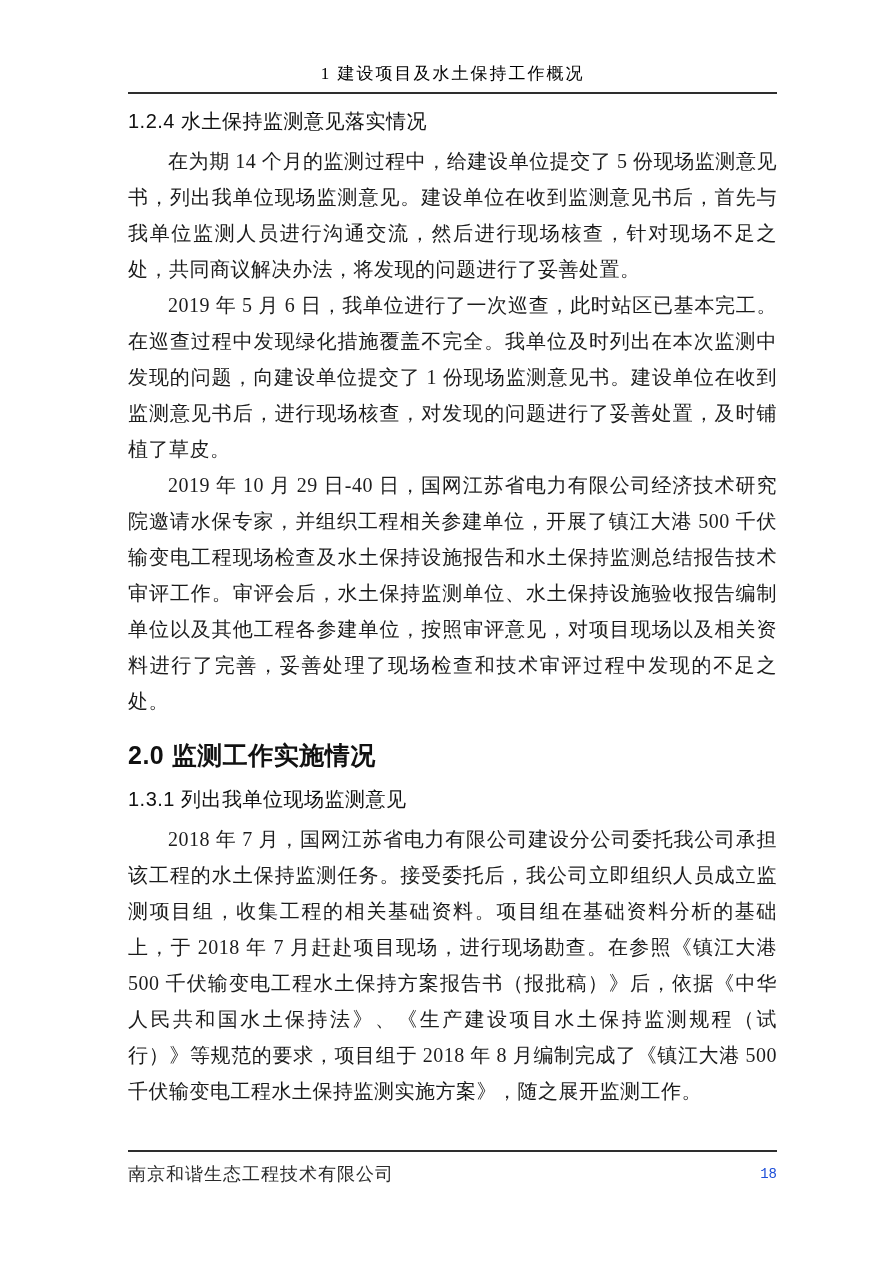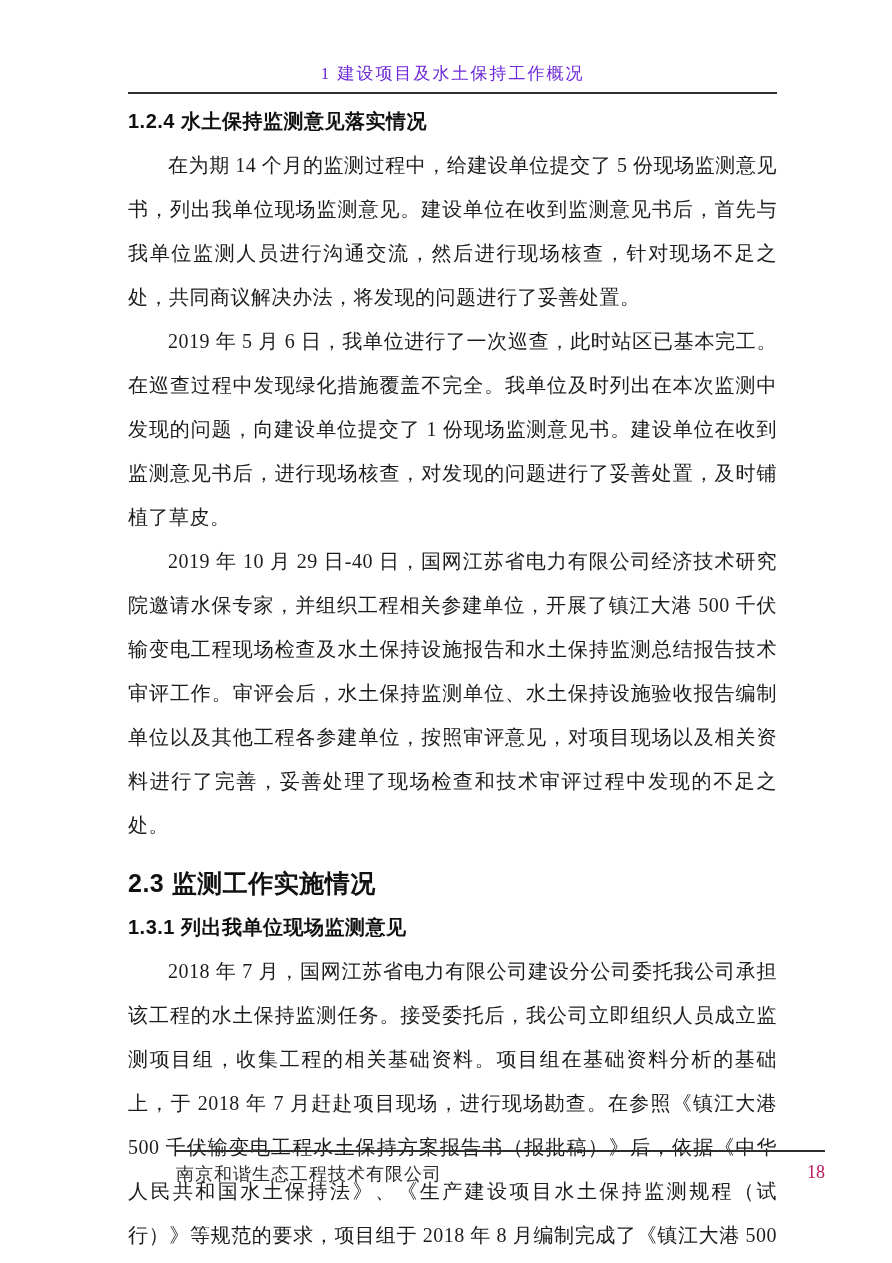--- a/index.html
+++ b/index.html
@@ -24,70 +24,70 @@
   
   .page-header {
     padding-top: 62px;
     padding-bottom: 7px;
     border-bottom: 2px solid #2e2e2e;
     text-align: center;
   }
   .page-header .header-title {
     font-size: 17px;
     letter-spacing: 2px;
-    color: #6d28d9;
+    color: #000000;
   }
   
   .h3 {
     font-family: "Liberation Sans", "DejaVu Sans", sans-serif;
-    font-weight: bold;
+    font-weight: normal;
     font-size: 20px;
     color: #111;
     margin: 14px 0 8px 0;
     letter-spacing: 0.5px;
   }
   .h2 {
     font-family: "Liberation Sans", "DejaVu Sans", sans-serif;
     font-weight: bold;
     font-size: 25px;
     color: #111;
     margin: 20px 0 12px 0;
     letter-spacing: 0.5px;
   }
   
   .para {
     font-size: 20px;
-    line-height: 44px;
+    line-height: 36px;
     text-align: justify;
     text-indent: 2em;
     margin: 0;
     letter-spacing: 0.5px;
     color: #1c1c1c;
   }
   
   .page-footer {
     position: absolute;
     left: 128px;
     width: 649px;
     top: 1150px;
     border-top: 2px solid #2e2e2e;
     padding-top: 10px;
     display: flex;
     justify-content: space-between;
-    align-items: flex-start;
-    margin-left: 48px;
+    align-items: center;
   }
   .footer-company {
     font-size: 18px;
     letter-spacing: 1px;
     color: #2a2a2a;
   }
   .footer-page-number {
-    font-size: 18px;
-    color: #be185d;
+    font-size: 14px;
+    color: #1d4ed8;
+    font-family: Liberation Mono, monospace;
   }
 </style>
 </head>
 <body>
 
 <div class="page">
 
   <div class="page-header">
     <span class="header-title">1    建设项目及水土保持工作概况</span>
   </div>
@@ -96,21 +96,21 @@
     <div class="h3">1.2.4 水土保持监测意见落实情况</div>
     <p class="para">在为期 14 个月的监测过程中，给建设单位提交了 5 份现场监测意见书，列出我单位现场监测意见。建设单位在收到监测意见书后，首先与我单位监测人员进行沟通交流，然后进行现场核查，针对现场不足之处，共同商议解决办法，将发现的问题进行了妥善处置。</p>
     <p class="para">2019 年 5 月 6 日，我单位进行了一次巡查，此时站区已基本完工。在巡查过程中发现绿化措施覆盖不完全。我单位及时列出在本次监测中发现的问题，向建设单位提交了 1 份现场监测意见书。建设单位在收到监测意见书后，进行现场核查，对发现的问题进行了妥善处置，及时铺植了草皮。</p>
     <p class="para">2019 年 10 月 29 日-40 日，国网江苏省电力有限公司经济技术研究院邀请水保专家，并组织工程相关参建单位，开展了镇江大港 500 千伏输变电工程现场检查及水土保持设施报告和水土保持监测总结报告技术审评工作。审评会后，水土保持监测单位、水土保持设施验收报告编制单位以及其他工程各参建单位，按照审评意见，对项目现场以及相关资料进行了完善，妥善处理了现场检查和技术审评过程中发现的不足之处。</p>
   </div>
 
   <div>
   </div>
 
   <div>
-    <div class="h2">2.3 监测工作实施情况</div>
+    <div class="h2">2.0 监测工作实施情况</div>
   </div>
 
   <div>
     <div class="h3">1.3.1 列出我单位现场监测意见</div>
     <p class="para">2018 年 7 月，国网江苏省电力有限公司建设分公司委托我公司承担该工程的水土保持监测任务。接受委托后，我公司立即组织人员成立监测项目组，收集工程的相关基础资料。项目组在基础资料分析的基础上，于 2018 年 7 月赶赴项目现场，进行现场勘查。在参照《镇江大港 500 千伏输变电工程水土保持方案报告书（报批稿）》后，依据《中华人民共和国水土保持法》、《生产建设项目水土保持监测规程（试行）》等规范的要求，项目组于 2018 年 8 月编制完成了《镇江大港 500 千伏输变电工程水土保持监测实施方案》，随之展开监测工作。</p>
 
   </div>
 
 </div>
 

